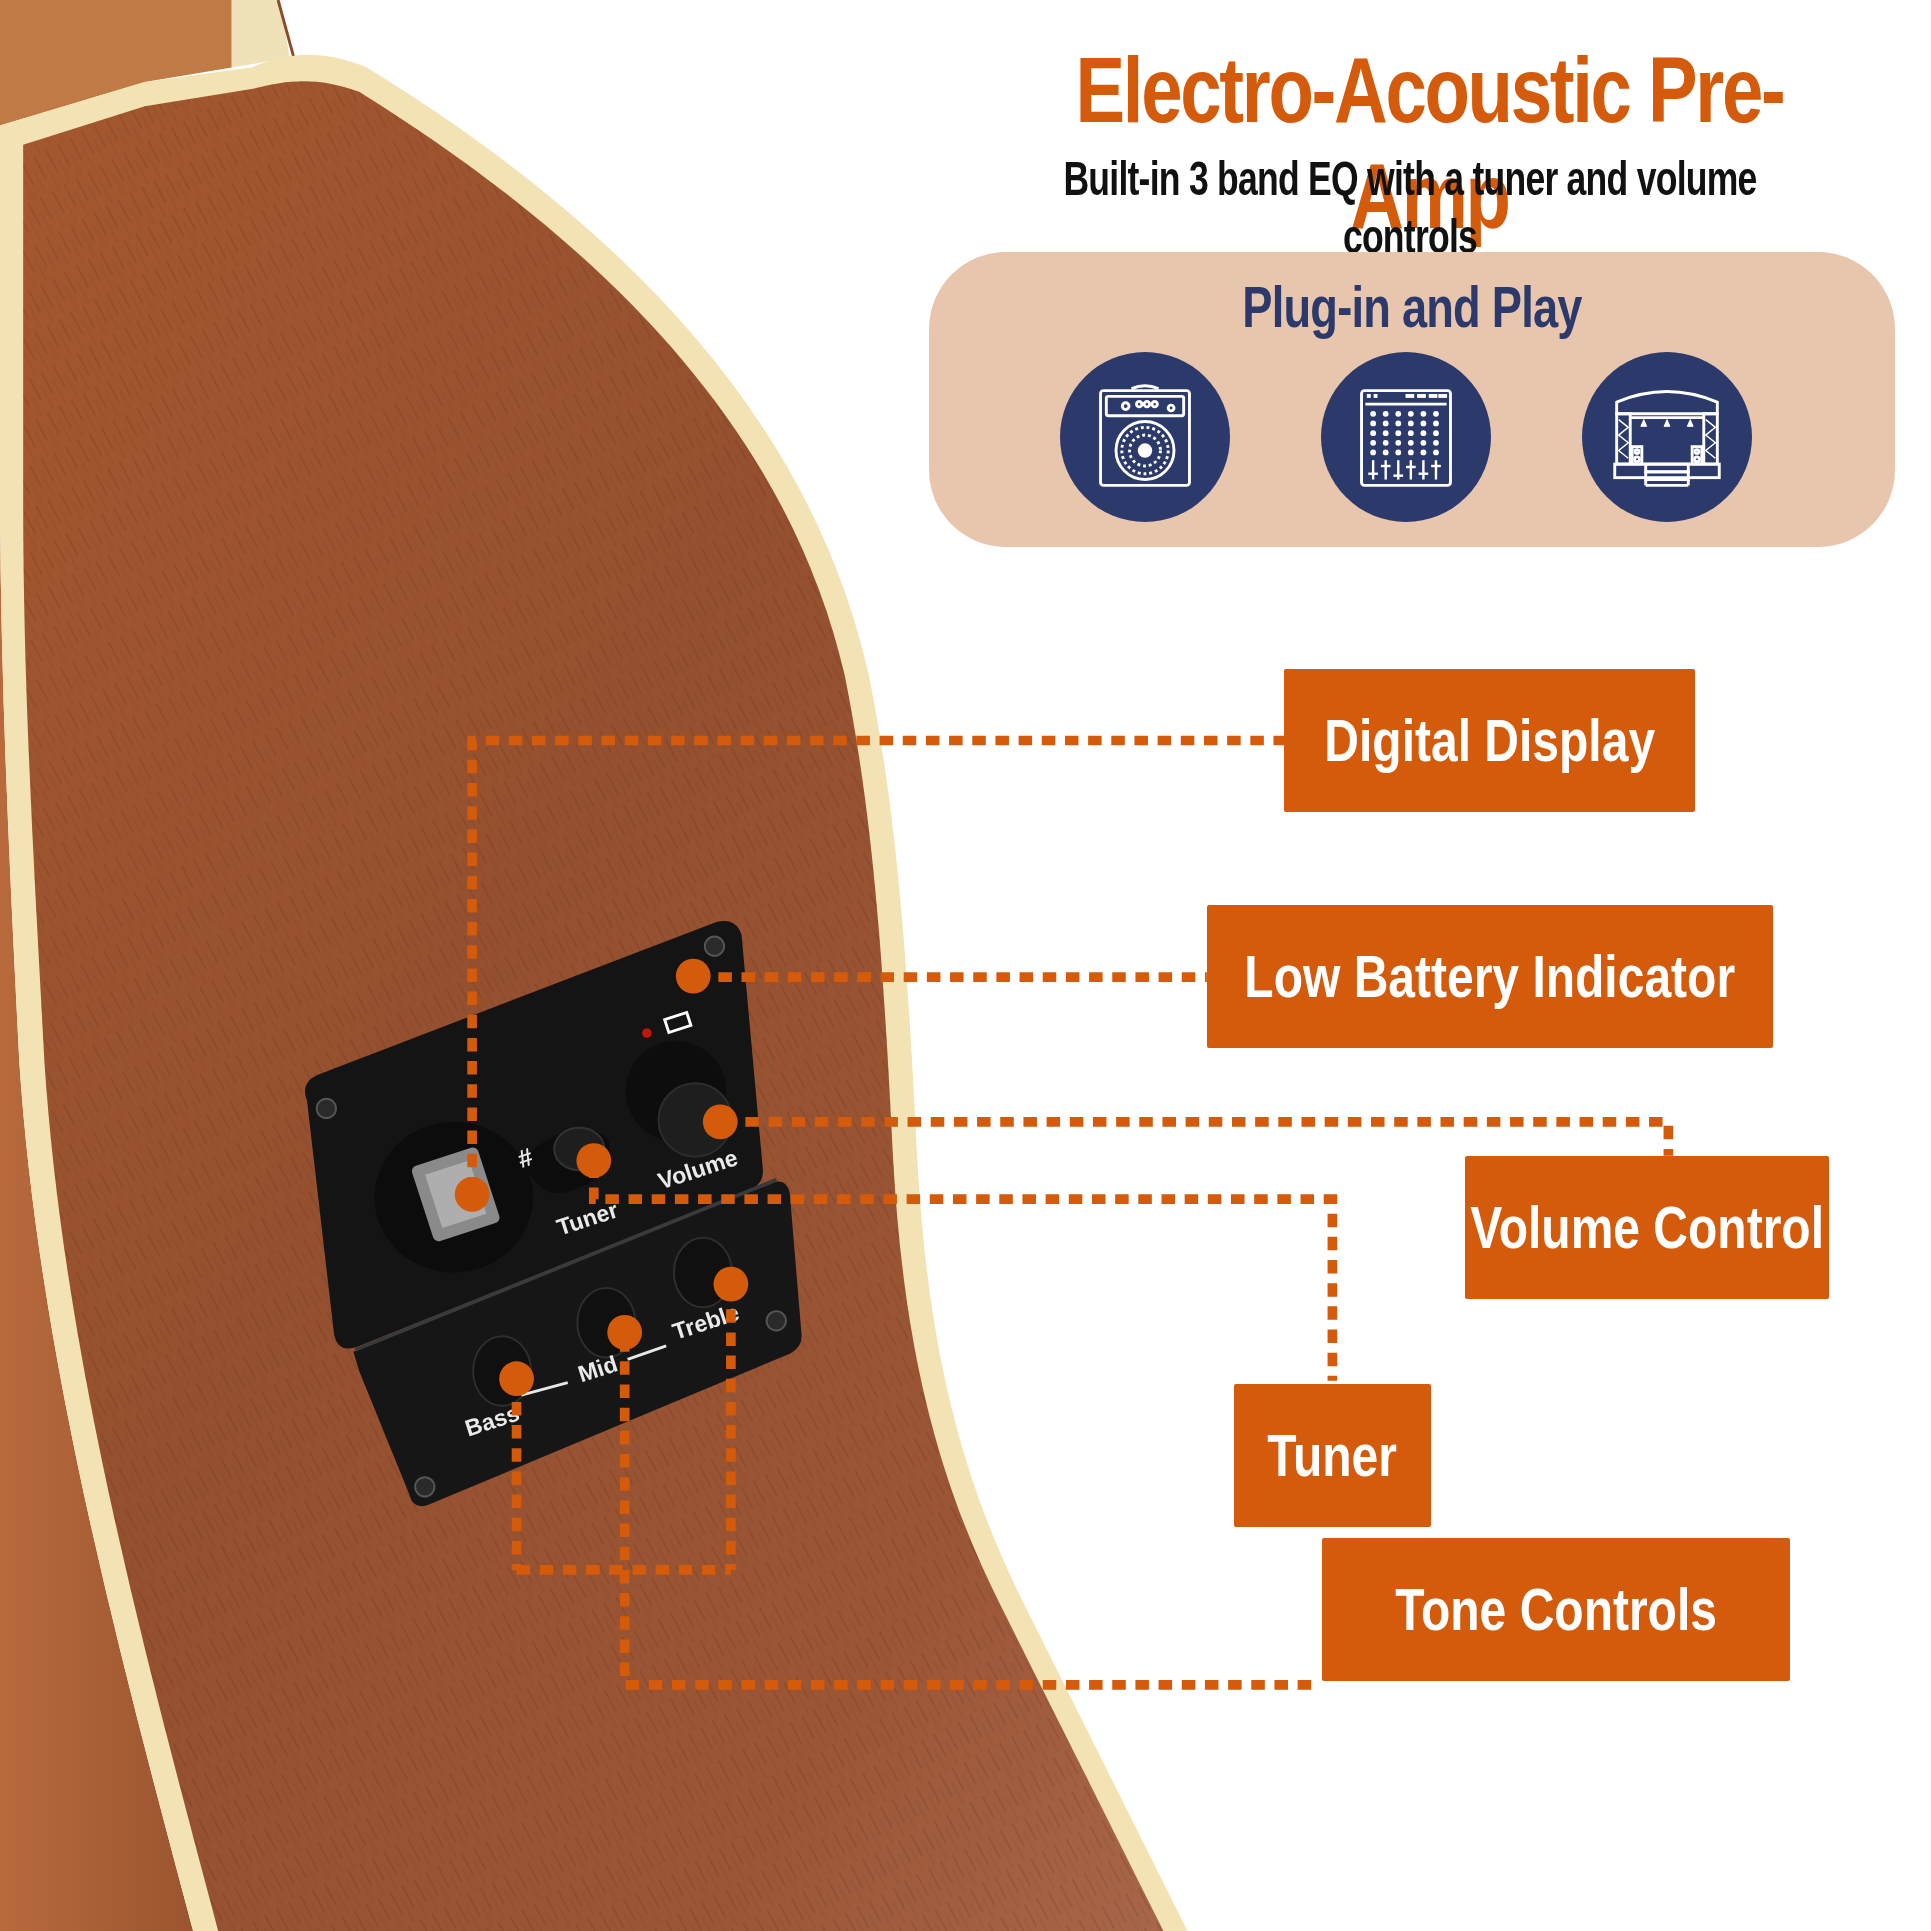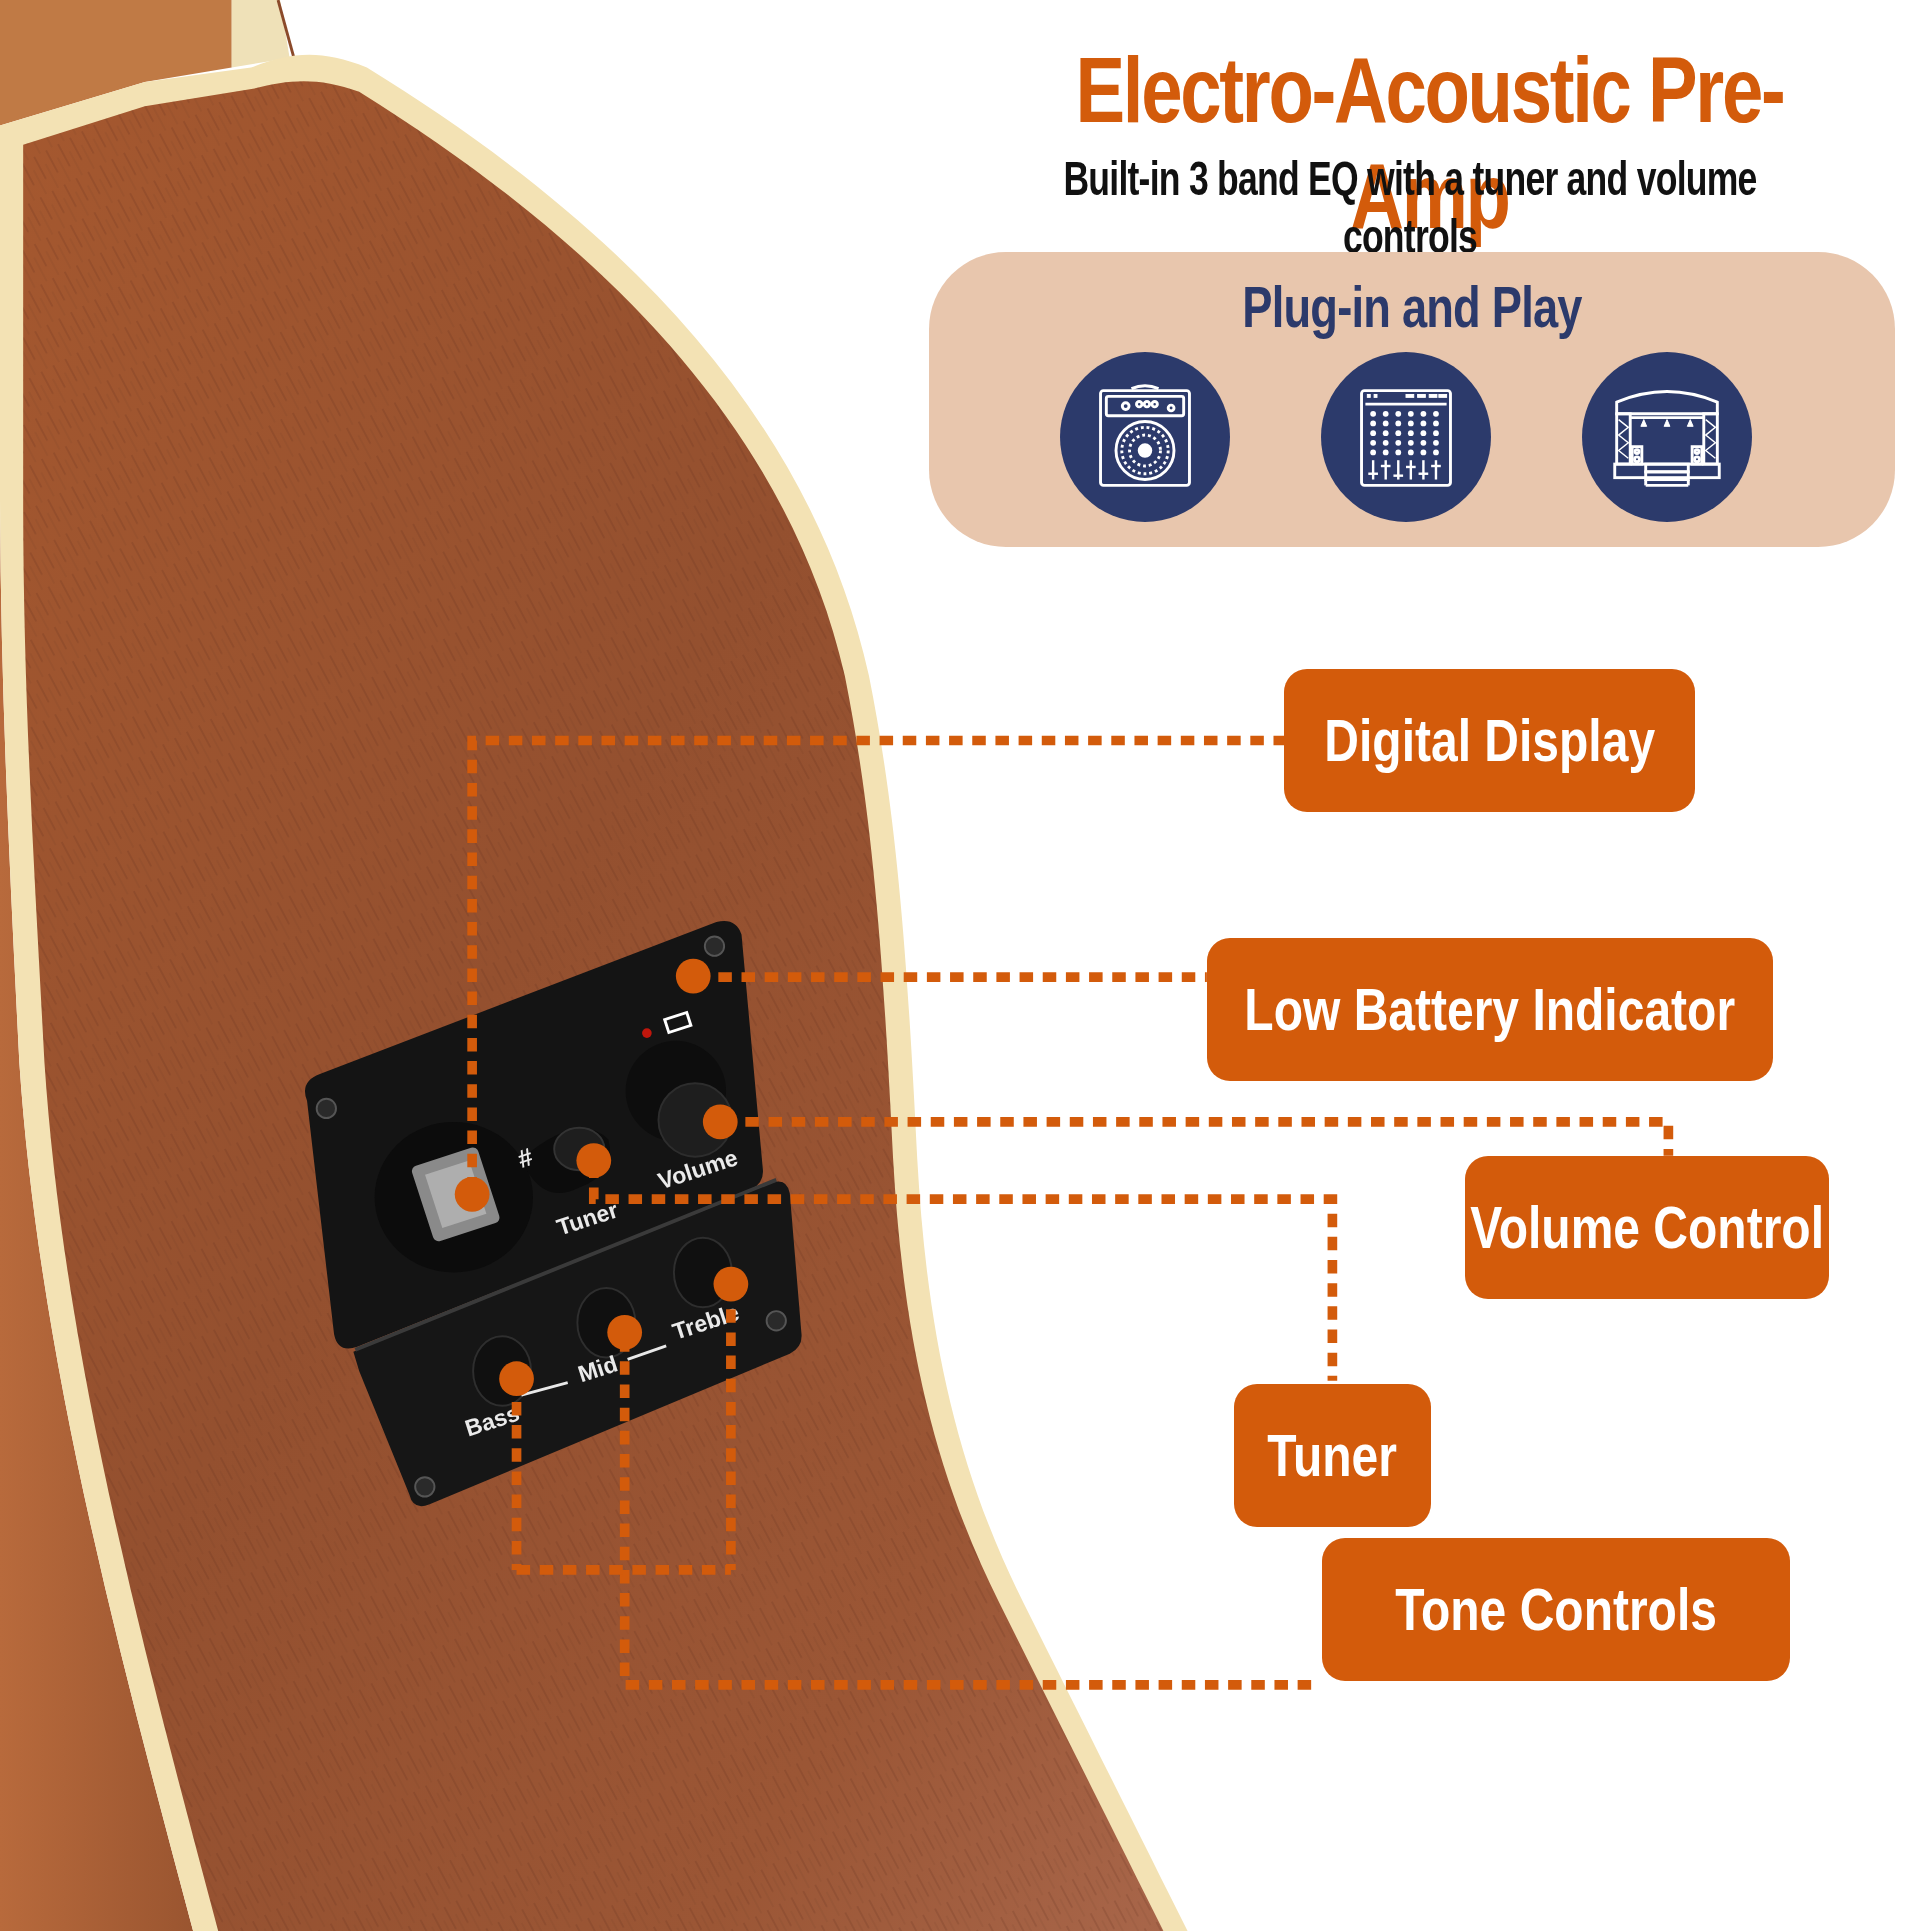--- a/index.html
+++ b/index.html
@@ -34,21 +34,21 @@
     font-size: 58px; letter-spacing: -1px; line-height: 68px;
     transform: scaleX(0.78); transform-origin: center;
   }
   .icon-circle {
     position: absolute; top: 100px; width: 170px; height: 170px;
     border-radius: 50%; background: #2c3a6b;
     display: flex; align-items: center; justify-content: center;
   }
   .callout {
     position: absolute; background: #d35b0b; color: #ffffff;
-    border-radius: 23px; height: 143px;
+    border-radius: 2px; height: 143px;
     display: flex; align-items: center; justify-content: center;
   }
   .callout span {
     font-family: "Liberation Sans", sans-serif; font-weight: bold;
     font-size: 60px; letter-spacing: 0px; white-space: nowrap;
     transform: scaleX(0.80); display: inline-block;
   }
 </style>
 </head>
 <body>
@@ -265,21 +265,21 @@
         <line x1="40" y1="112" x2="84" y2="112"></line>
         <line x1="40" y1="106" x2="40" y2="112"></line>
           <line x1="84" y1="106" x2="84" y2="112"></line>
       </svg>
     </div>
   </div>
 
   <div class="callout" style="left:1284px; top:669px; width:411px;">
     <span>Digital Display</span>
   </div>
-  <div class="callout" style="left:1207px; top:905px; width:566px;margin-top:33px;">
+  <div class="callout" style="left:1207px; top:905px; width:566px;">
     <span>Low Battery Indicator</span>
   </div>
   <div class="callout" style="left:1465px; top:1156px; width:364px;text-align:right;">
     <span>Volume Control</span>
   </div>
   <div class="callout" style="left:1234px; top:1384px; width:197px;">
     <span>Tuner</span>
   </div>
   <div class="callout" style="left:1322px; top:1538px; width:468px;">
     <span>Tone Controls</span>

